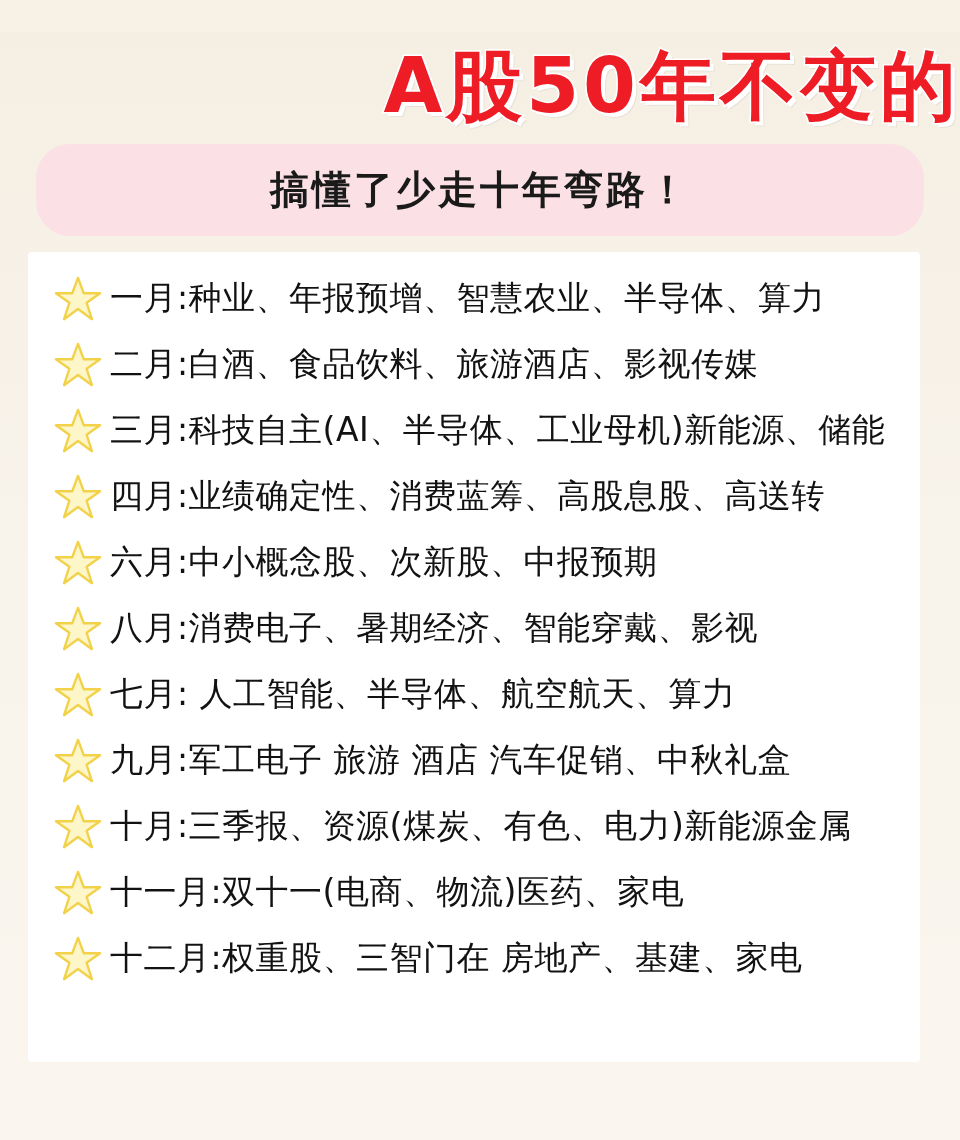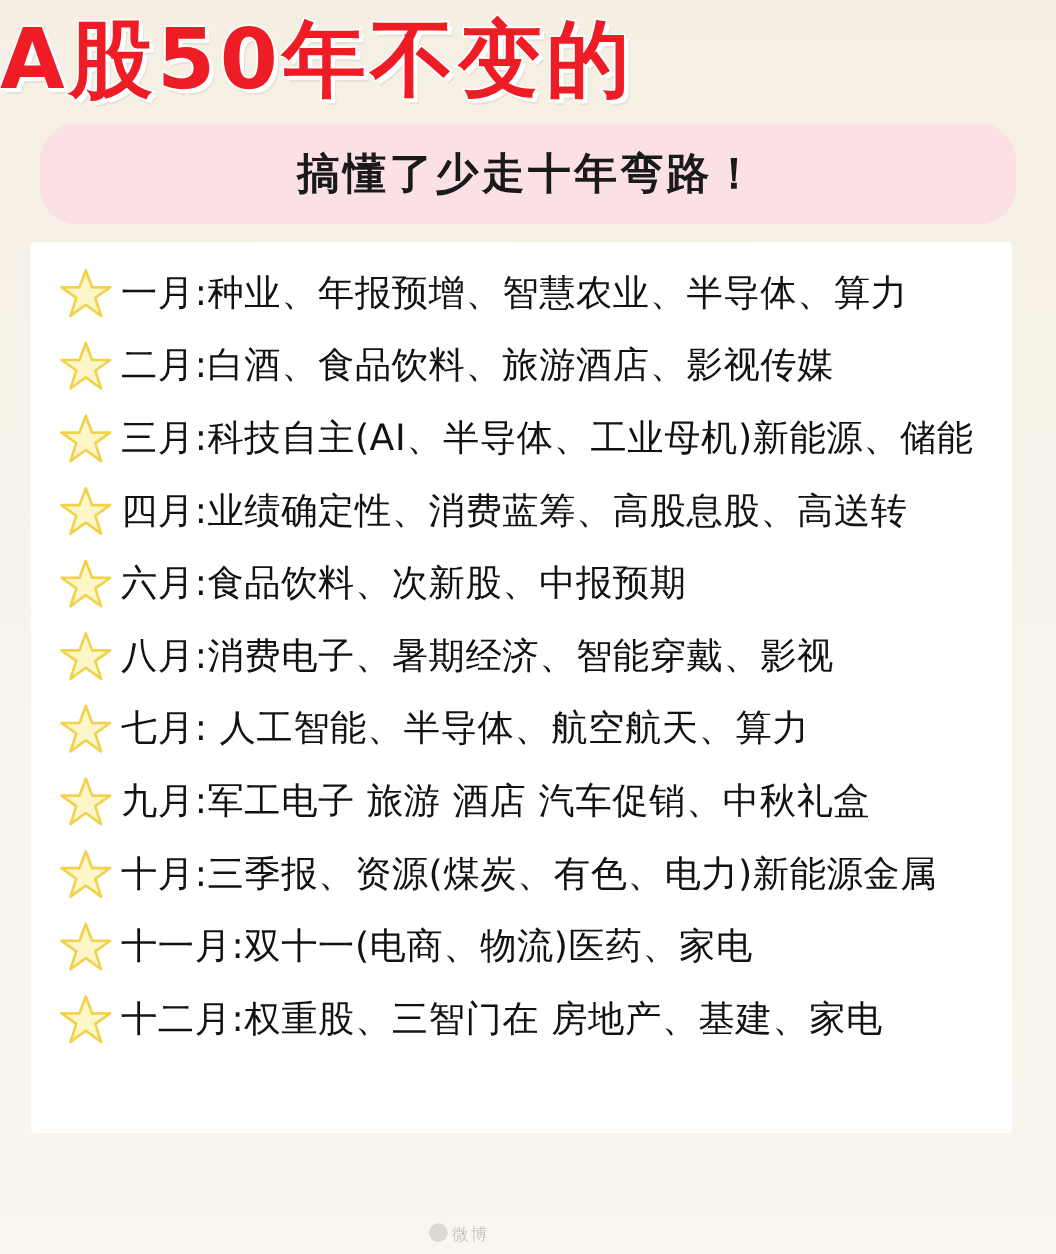--- a/index.html
+++ b/index.html
@@ -17,21 +17,22 @@
   .page {
     position: relative;
     width: 960px;
     height: 1140px;
     background: linear-gradient(180deg, #f5efe3 0%, #f8f3ea 40%, #faf6ef 100%);
     box-sizing: border-box;
   }
   
   .title-block {
     padding-top: 14px;
-    text-align: left;
+    text-align: right;
+    margin-top: 32px;
   }
   .title-line1 {
     font-family: "DejaVu Sans", sans-serif;
     font-weight: bold;
     font-size: 76px;
     line-height: 1.05;
     color: #ee1c25;
     letter-spacing: 4px;
     -webkit-text-stroke: 3px #ffffff;
     paint-order: stroke fill;
@@ -166,21 +167,21 @@
           <polygon points="50,6 62,38 96,38 68,58 79,92 50,71 21,92 32,58 4,38 38,38" fill="#fdf6c9" stroke="#f2d24b" stroke-width="5" stroke-linejoin="round"></polygon>
         </svg>
       <div class="row-text">四月:业绩确定性、消费蓝筹、高股息股、高送转</div>
     </div>
 
 
     <div class="row">
       <svg class="star" viewBox="0 0 100 100">
           <polygon points="50,6 62,38 96,38 68,58 79,92 50,71 21,92 32,58 4,38 38,38" fill="#fdf6c9" stroke="#f2d24b" stroke-width="5" stroke-linejoin="round"></polygon>
         </svg>
-      <div class="row-text">六月:食品饮料、次新股、中报预期</div>
+      <div class="row-text">六月:中小概念股、次新股、中报预期</div>
     </div>
 
     <div class="row">
       <svg class="star" viewBox="0 0 100 100">
           <polygon points="50,6 62,38 96,38 68,58 79,92 50,71 21,92 32,58 4,38 38,38" fill="#fdf6c9" stroke="#f2d24b" stroke-width="5" stroke-linejoin="round"></polygon>
         </svg>
       <div class="row-text">八月:消费电子、暑期经济、智能穿戴、影视</div>
     </div>
 
     <div class="row">

